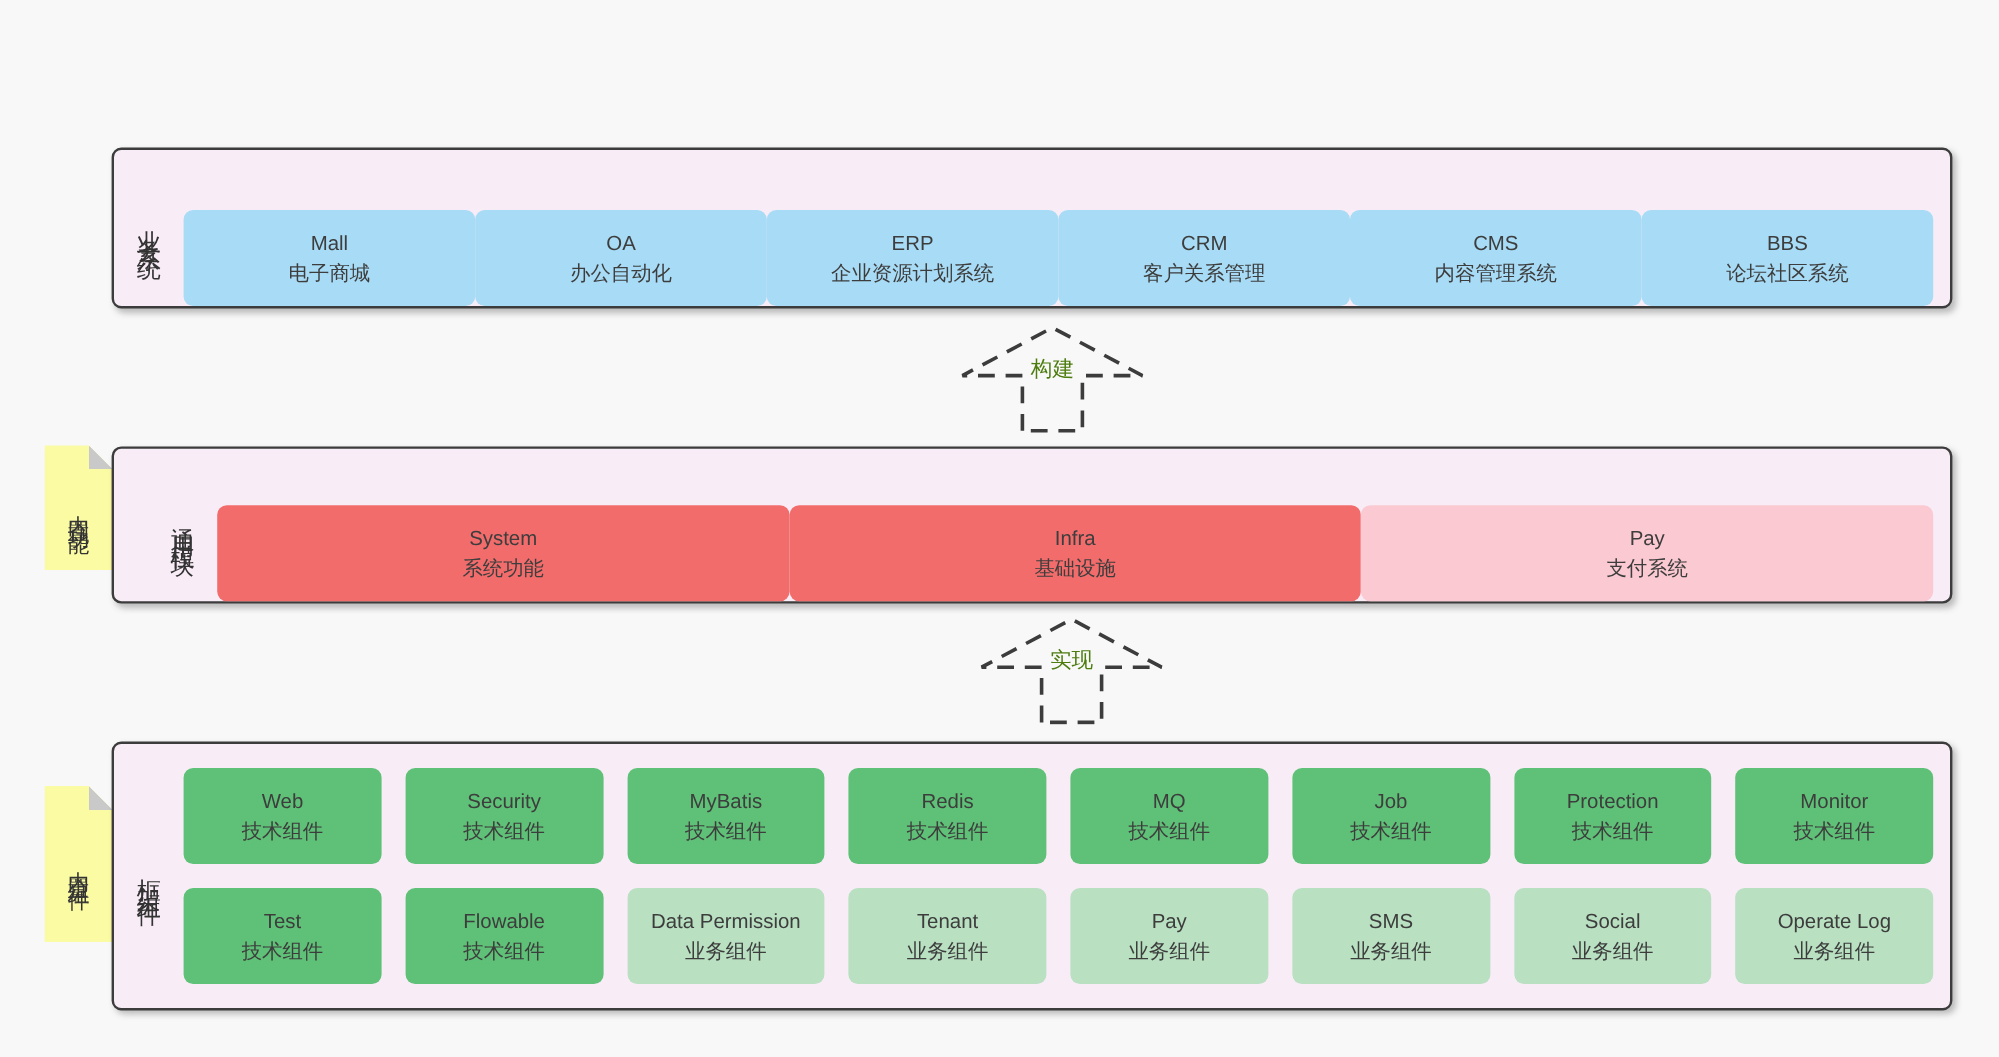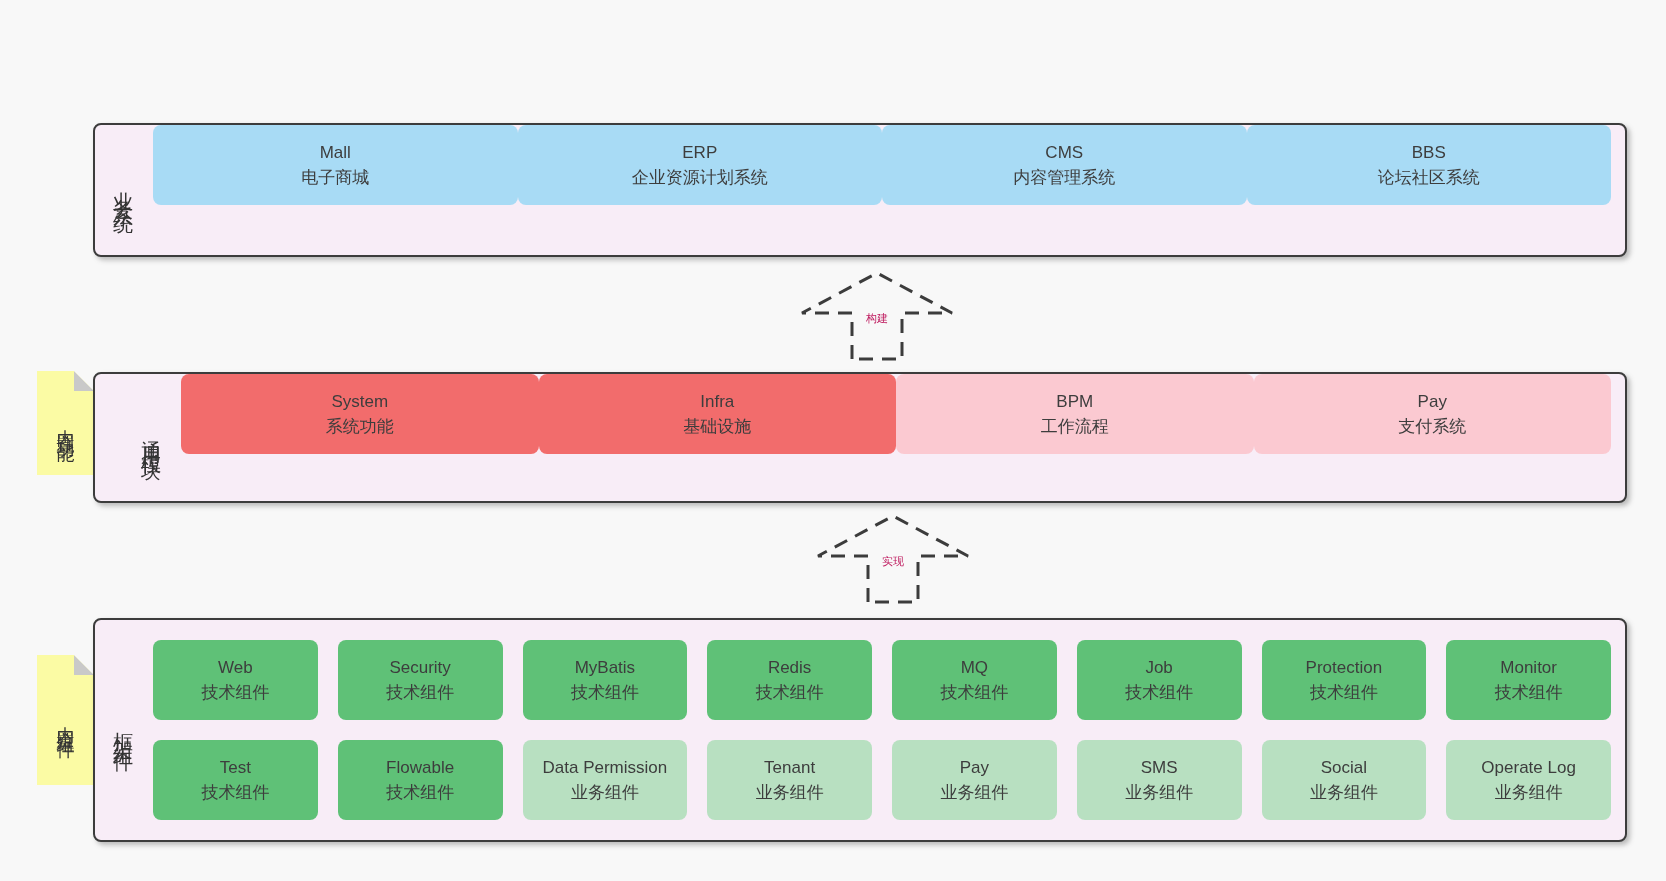--- a/index.html
+++ b/index.html
@@ -18,21 +18,21 @@
     display:flex;z-index:2;
   }
   .layer-1{top:123px;height:134px;}
   .layer-2{top:372px;height:131px;padding-left:28px;}
   .layer-3{top:618px;height:224px;}
   .layer-label{
     width:58px;flex:0 0 58px;display:flex;align-items:center;justify-content:center;
     writing-mode:vertical-rl;text-orientation:upright;
     font-size:20px;letter-spacing:7px;color:#333;
   }
-  .box-row{flex:1;display:flex;align-items:flex-start;padding-right:14px;}
+  .box-row{flex:1;display:flex;align-items:flex-end;padding-right:14px;}
   .box-row .box{flex:1;}
   .box-grid{
     flex:1;display:grid;grid-template-columns:repeat(8,1fr);
     column-gap:46px;row-gap:27px;align-content:center;padding-right:14px;gap:20px;
   }
   .box{
     height:80px;border-radius:8px;
     display:flex;flex-direction:column;align-items:center;justify-content:center;
     text-align:center;font-size:17px;line-height:25px;
   }
@@ -62,23 +62,23 @@
   }
   .arrow{position:absolute;width:160px;height:92px;z-index:0;}
   .arrow-1{left:797px;top:269px;}
   .arrow-2{left:813px;top:512px;}
   .arrow svg{display:block;width:160px;height:92px;}
   .arrow path{
     fill:none;stroke:var(--panel-border,#3c3c3c);
     stroke-width:3;stroke-dasharray:14 9;
   }
   .arrow-label{
-    position:absolute;left:50%;top:42px;transform:translateX(-50%);
+    position:absolute;left:50%;top:26px;transform:translateX(-50%);
     background:var(--page-bg,#f8f8f8);padding:0 3px;
-    font-size:11px;color:#be185d;white-space:nowrap;
+    font-size:18px;color:#4d7c0f;white-space:nowrap;
   }
 </style>
 </head>
 <body>
 
 <div class="note note-1">
   <div class="note-fold"></div>
   <div class="note-text">内置功能</div>
 </div>
 <div class="note note-2">
@@ -87,22 +87,30 @@
 </div>
 
 <section class="layer layer-1">
   <div class="layer-label">业务系统</div>
   <div class="box-row">
     <div class="box type-blue">
       <span class="box-name">Mall</span>
       <span class="box-desc">电子商城</span>
     </div>
     <div class="box type-blue">
+      <span class="box-name">OA</span>
+      <span class="box-desc">办公自动化</span>
+    </div>
+    <div class="box type-blue">
       <span class="box-name">ERP</span>
       <span class="box-desc">企业资源计划系统</span>
+    </div>
+    <div class="box type-blue">
+      <span class="box-name">CRM</span>
+      <span class="box-desc">客户关系管理</span>
     </div>
     <div class="box type-blue">
       <span class="box-name">CMS</span>
       <span class="box-desc">内容管理系统</span>
     </div>
     <div class="box type-blue">
       <span class="box-name">BBS</span>
       <span class="box-desc">论坛社区系统</span>
     </div>
   </div>
@@ -120,24 +128,20 @@
   <div class="box-row">
     <div class="box type-red">
       <span class="box-name">System</span>
       <span class="box-desc">系统功能</span>
     </div>
     <div class="box type-red">
       <span class="box-name">Infra</span>
       <span class="box-desc">基础设施</span>
     </div>
     <div class="box type-pink">
-      <span class="box-name">BPM</span>
-      <span class="box-desc">工作流程</span>
-    </div>
-    <div class="box type-pink">
       <span class="box-name">Pay</span>
       <span class="box-desc">支付系统</span>
     </div>
   </div>
 </section>
 
 <div class="arrow arrow-2">
   <svg viewBox="0 0 160 92">
     <path d="M55,90 L55,44 L5,44 L80,4 L155,44 L105,44 L105,90 Z"></path>
   </svg>

